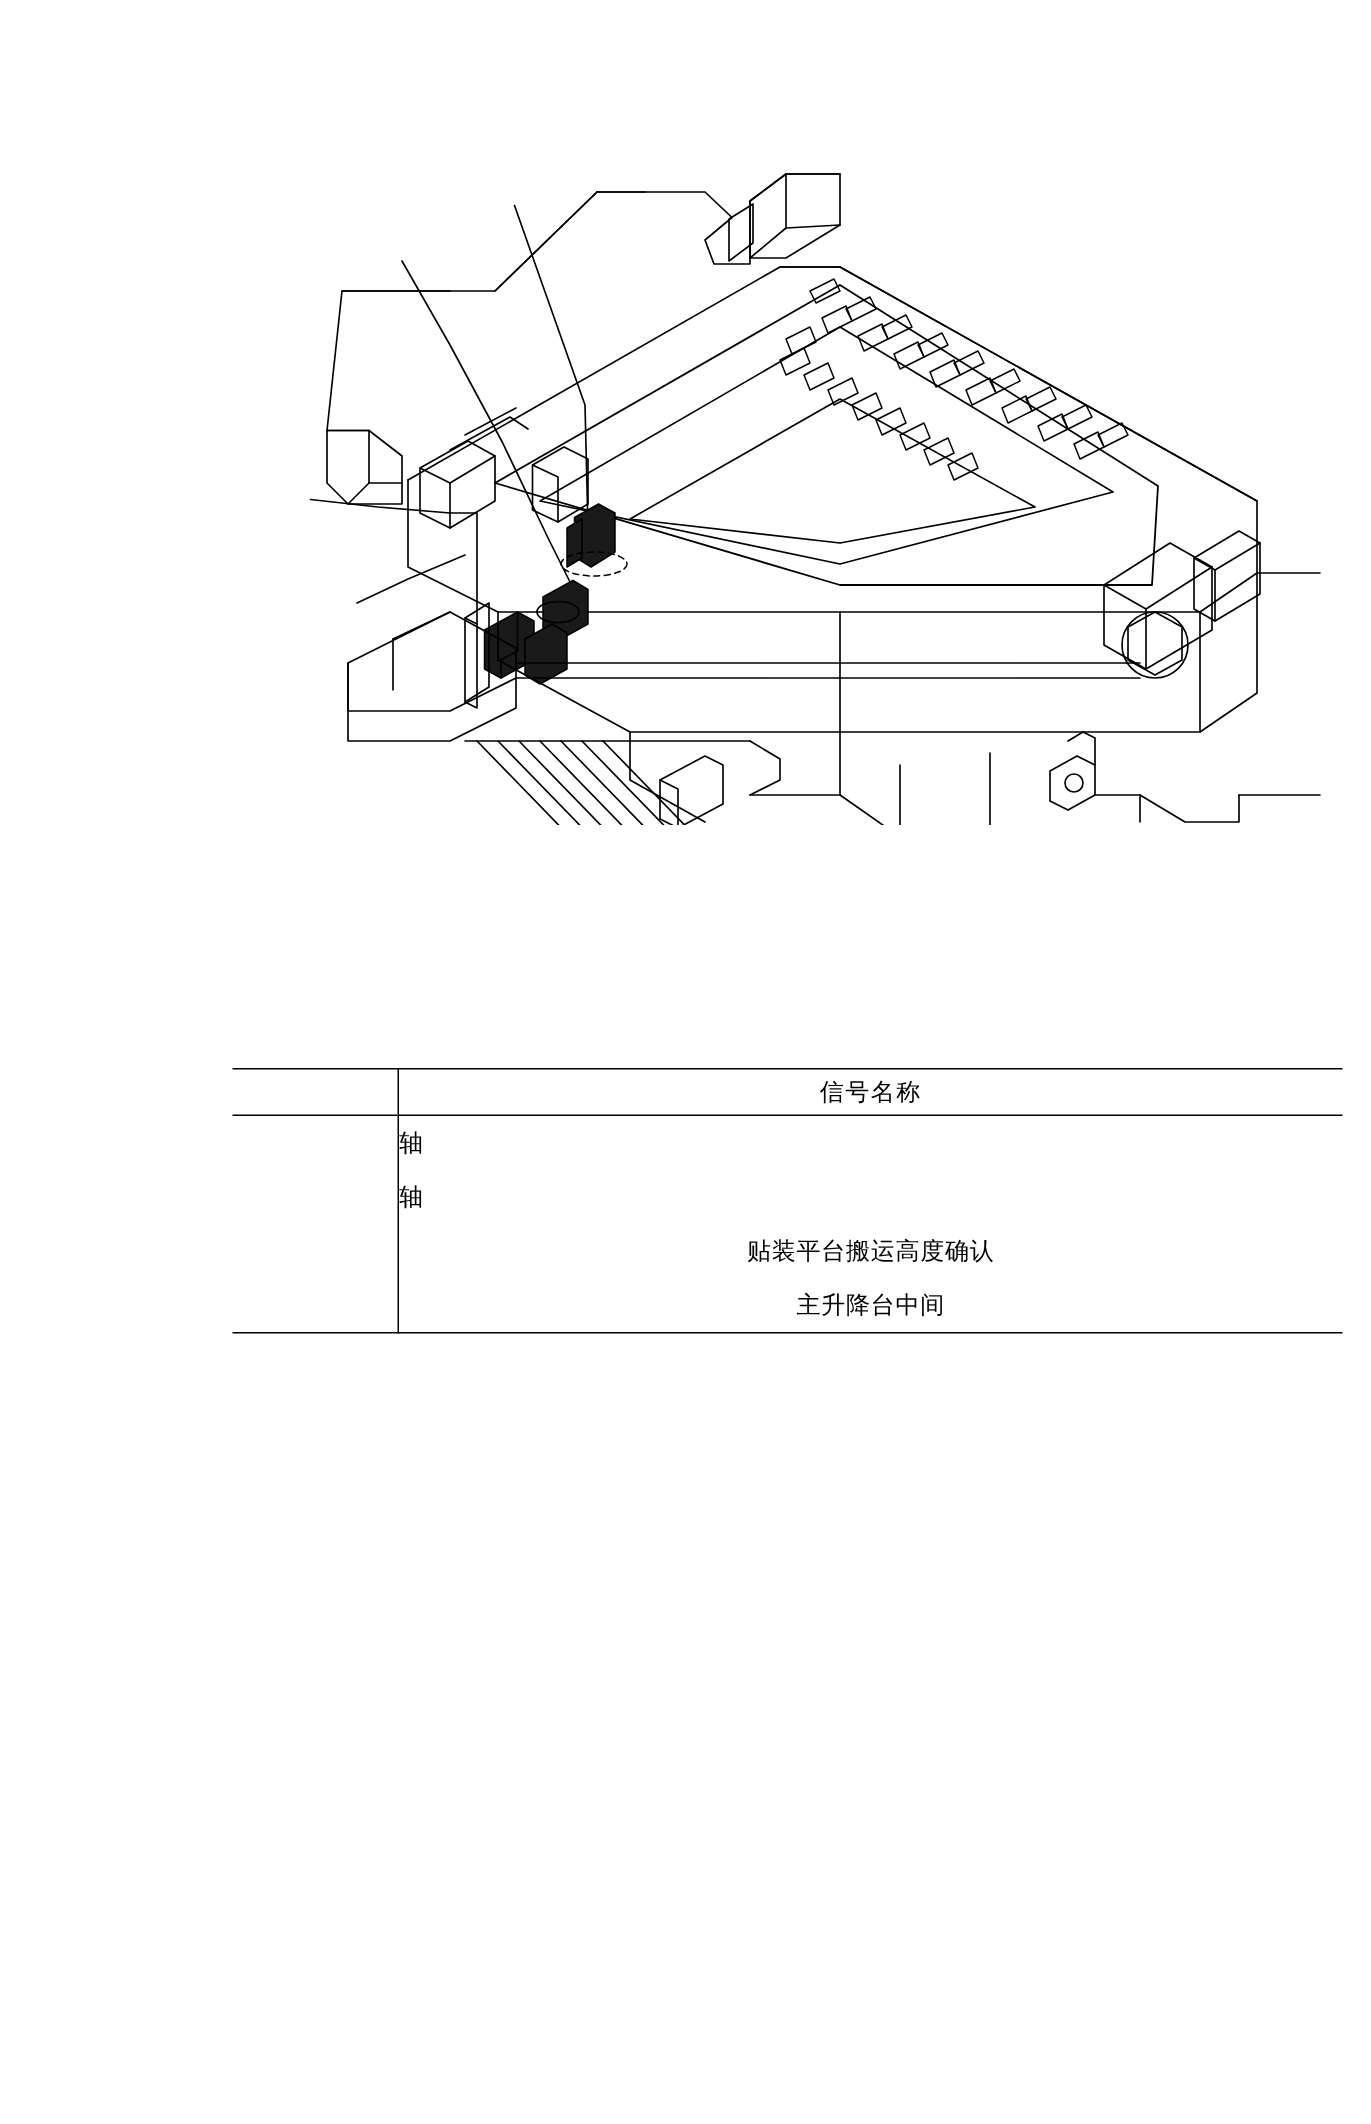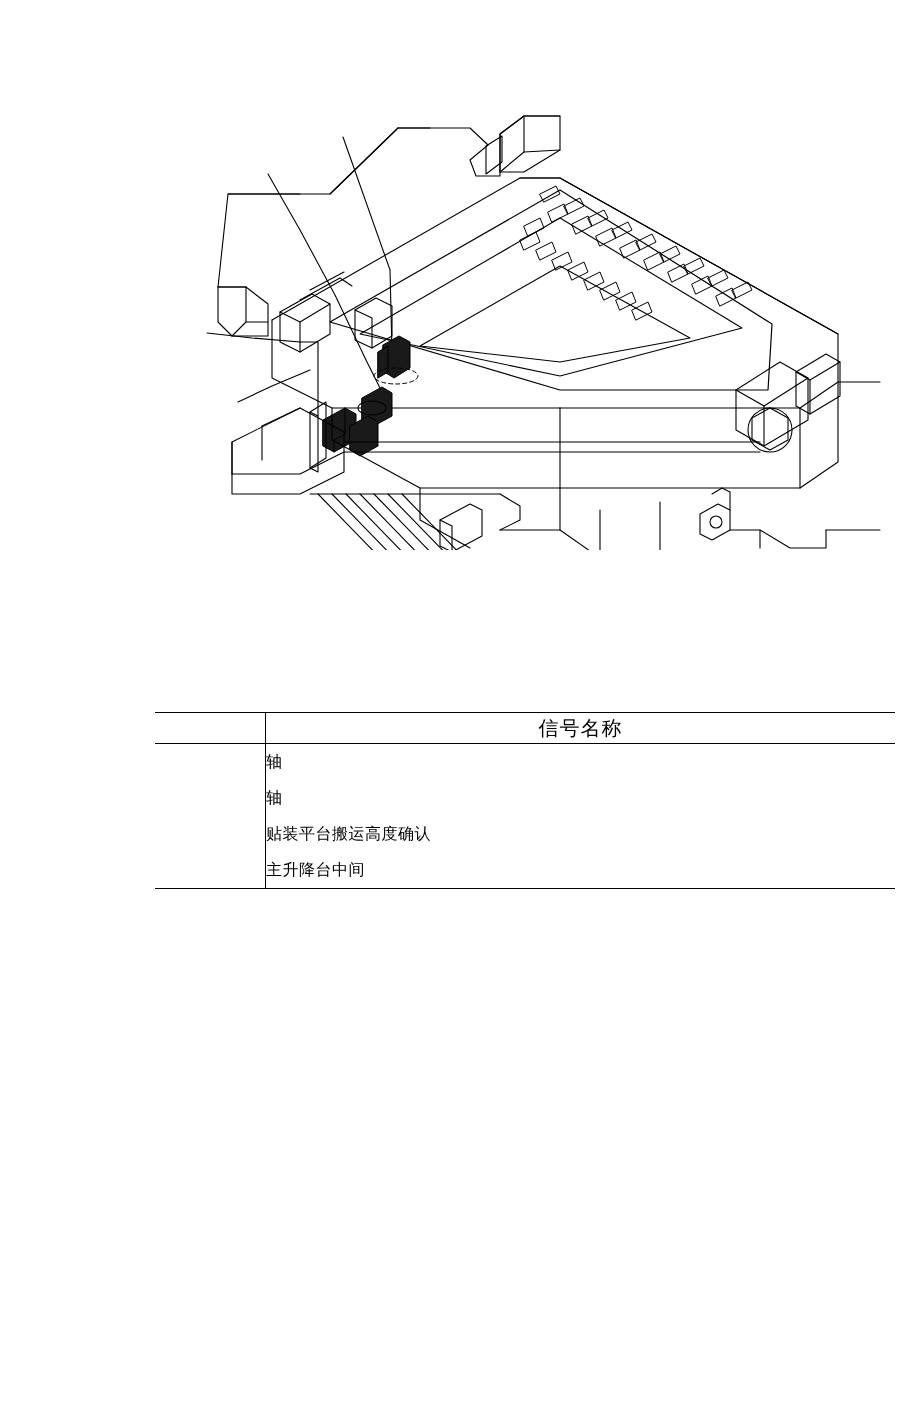--- a/index.html
+++ b/index.html
@@ -60,31 +60,31 @@
   }
   .col-name {
     padding-left: 10px;
     height: 30px;
     vertical-align: middle;
   }
   .hdr-name {
     text-align: center;
     height: 30px;
     vertical-align: middle;
-    font-size: 20px;
+    font-size: 16px;
     letter-spacing: 1px;
   }
   .row-cell {
     height: 36px;
     vertical-align: middle;
     font-size: 16px;
     letter-spacing: 0.5px;
   }
   .indent-1 { padding-left: 42px; }
-  .indent-2 { padding-left: 20px; }
+  .indent-2 { padding-left: 20px; text-align: center; }
 </style>
 </head>
 <body>
 
 <div id="figure-area">
   <svg width="914" height="460" viewBox="0 0 914 460" xmlns="http://www.w3.org/2000/svg">
     <g fill="none" stroke="#000000" stroke-width="1.1" stroke-linejoin="round" stroke-linecap="round">
 
       <g stroke-width="1.1">
         <path d="M343 47 L390 180 L392 262"></path>

